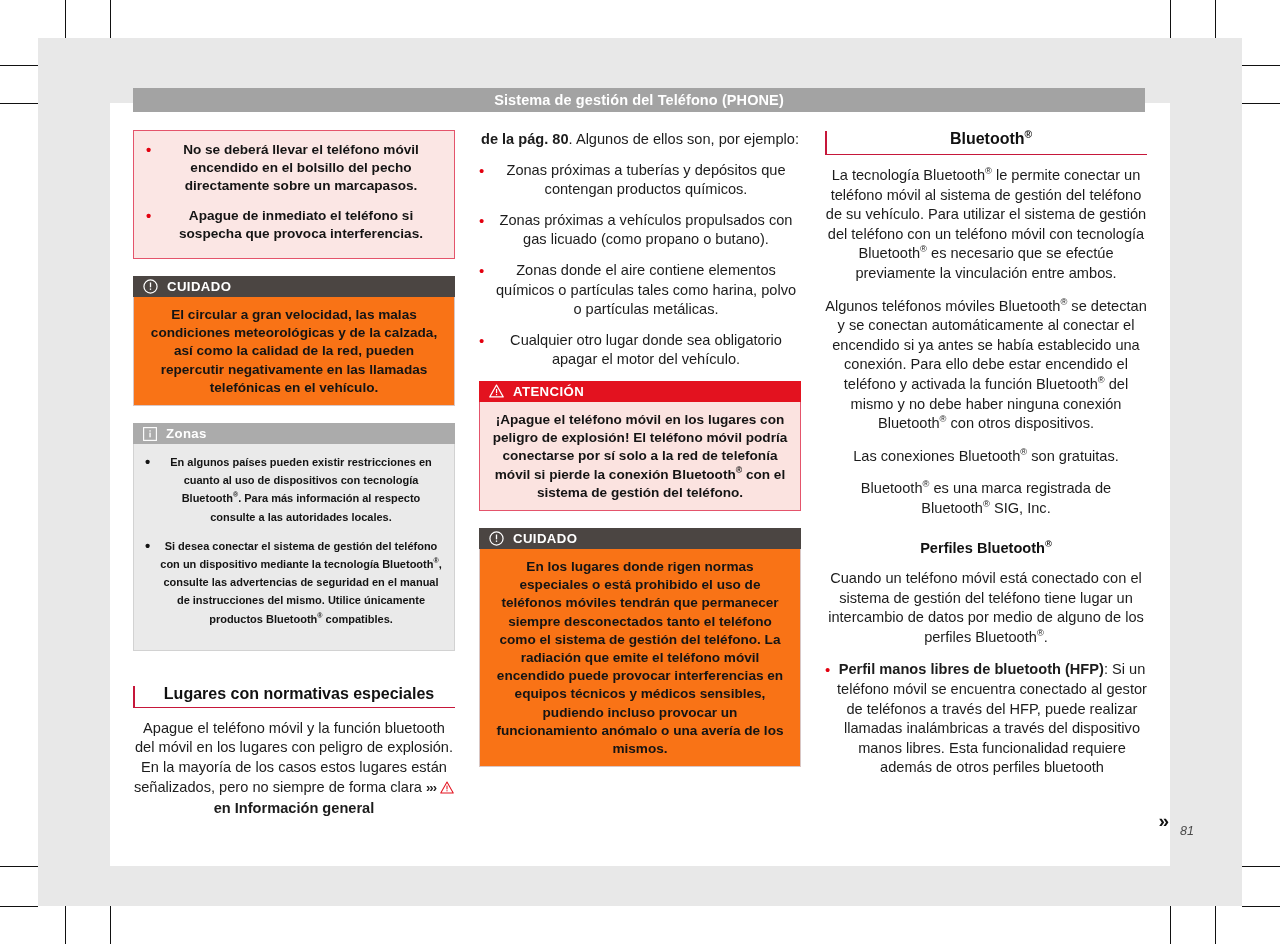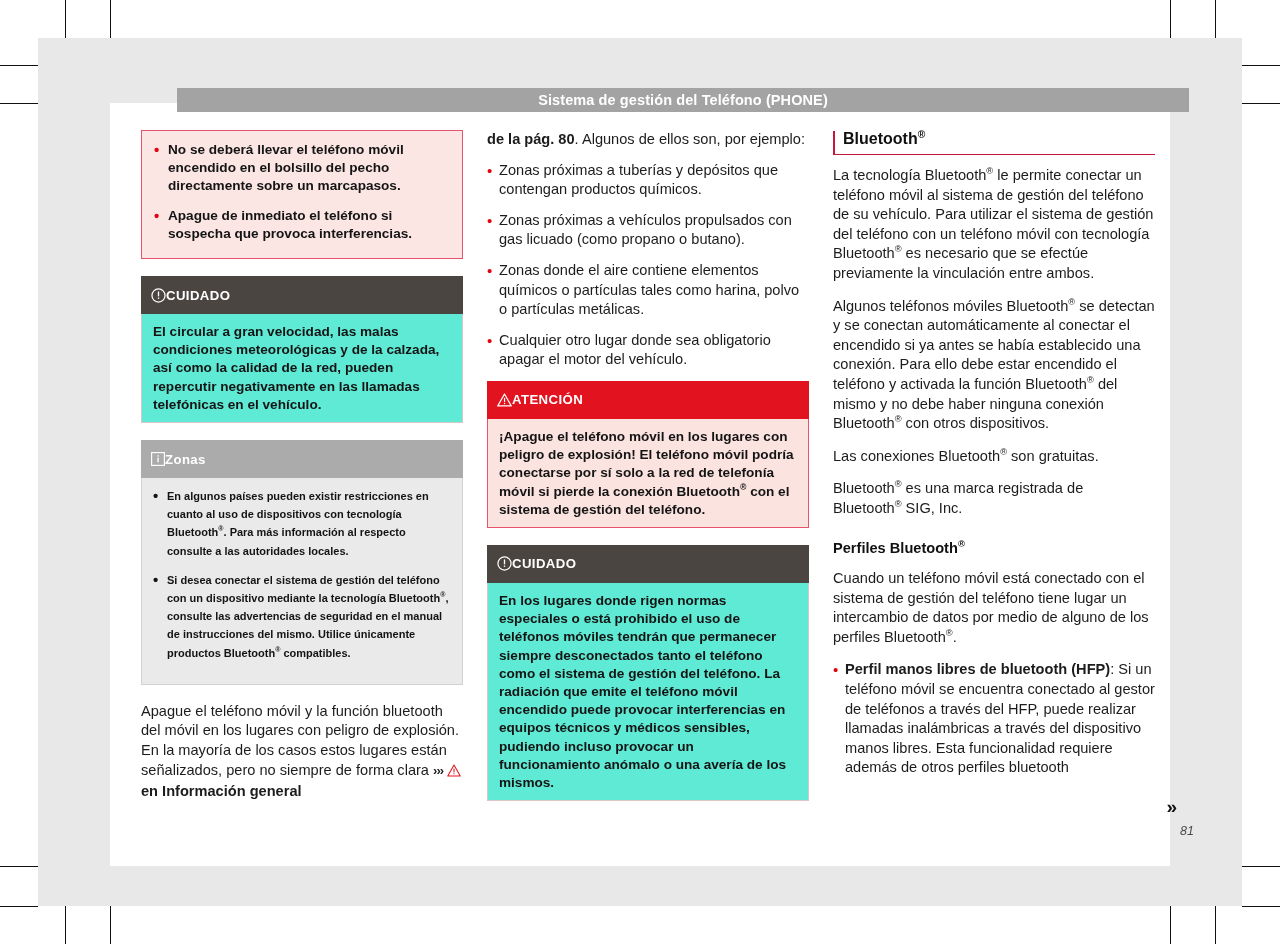--- a/index.html
+++ b/index.html
@@ -26,27 +26,26 @@
   }
 
   
   .header-bar{
     position:absolute;left:133px;top:88px;width:1012px;height:24px;
     background:#a3a3a3;
     color:#ffffff;
     font-size:14.5px;font-weight:bold;
     display:flex;align-items:center;justify-content:center;
     letter-spacing:0.1px;
-    margin-left:44px;
   }
 
   
   .cols{
-    position:absolute;left:141px;top:130px;width:1014px;
-    display:flex;gap:24px;
+    position:absolute;left:133px;top:130px;width:1014px;
+    display:flex;gap:24px;text-align:center;
   }
   .col{width:322px;position:relative;}
 
   
   p{margin:0 0 13px 0;font-size:14.6px;line-height:19.6px;color:#1c1c1c;}
   .tight{margin-bottom:11px;}
 
   
   .bullet{
     position:relative;padding-left:12px;margin:0 0 11px 0;
@@ -66,32 +65,32 @@
     position:relative;padding-left:14px;margin:0 0 11px 0;
     font-size:13.6px;line-height:18.2px;font-weight:bold;color:#141414;
   }
   .box-warn .b:before{
     content:"\2022";position:absolute;left:0;top:0;color:#e3000f;font-size:15px;
   }
 
   
   .box{margin-bottom:17px;}
   .box-hd{
-    display:flex;align-items:center;
-    height:38px;padding:0 10px;
+    display:flex;align-items:center;gap:9px;
+    height:21px;padding:0 10px;
     font-size:13.2px;font-weight:bold;color:#ffffff;letter-spacing:.4px;
   }
   .box-hd.cuidado{background:#4b4542;}
   .box-hd.aviso{background:#ababab;}
   .box-hd.atencion{background:#e3121f;}
   .box-bd{
     padding:9px 11px 8px 11px;
     font-size:13.6px;line-height:18.2px;font-weight:bold;color:#141414;
   }
-  .box-bd.pink{background:#5eead4;border:1px solid #d9c6c4;border-top:none;}
+  .box-bd.pink{background:#f97316;border:1px solid #d9c6c4;border-top:none;}
   .box-bd.gray{background:#eaeaea;border:1px solid #d2d2d2;border-top:none;}
   .box-bd.atpink{background:#fbe3e0;border:1px solid #e4546b;border-top:none;}
   .box-bd p{margin:0;font-size:13.6px;line-height:18.2px;font-weight:bold;color:#141414;}
   .box-bd .b{
     position:relative;padding-left:14px;margin:0 0 11px 0;
     font-size:11px;line-height:18.2px;font-weight:bold;color:#141414;
   }
   .box-bd .b:last-child{margin-bottom:14px;}
   .box-bd .b:before{content:"\2022";position:absolute;left:0;top:0;color:#141414;font-size:15px;}
 
@@ -189,20 +188,23 @@
             </svg>
         </span>
         <span>Zonas</span>
       </div>
       <div class="box-bd gray">
         <div class="b">En algunos países pueden existir restricciones en cuanto al uso de dispositivos con tecnología Bluetooth<sup>®</sup>. Para más información al respecto consulte a las autoridades locales.</div>
         <div class="b">Si desea conectar el sistema de gestión del teléfono con un dispositivo mediante la tecnología Bluetooth<sup>®</sup>, consulte las advertencias de seguridad en el manual de instrucciones del mismo. Utilice únicamente productos Bluetooth<sup>®</sup> compatibles.</div>
       </div>
     </div>
 
+    <div class="sec tall">
+      <span class="sec-t">Lugares con normativas especiales</span>
+    </div>
 
     <p><span>Apague el teléfono móvil y la función bluetooth del móvil en los lugares con peligro de explosión. En la mayoría de los casos estos lugares están señalizados, pero no siempre de forma clara</span>
       <span class="arrows">›››</span>
       <span class="warn-tri"><svg width="14" height="13" viewBox="0 0 16 15">
             <path d="M8 1.1 L15.2 13.8 L0.8 13.8 Z" fill="none" stroke="#e3121f" stroke-width="1.2" stroke-linejoin="round"></path>
             <rect x="7.4" y="5.3" width="1.2" height="4.4" fill="#e3121f"></rect>
             <rect x="7.4" y="10.6" width="1.2" height="1.3" fill="#e3121f"></rect>
           </svg></span>
       <b>en Información general</b></p>
   </div>

